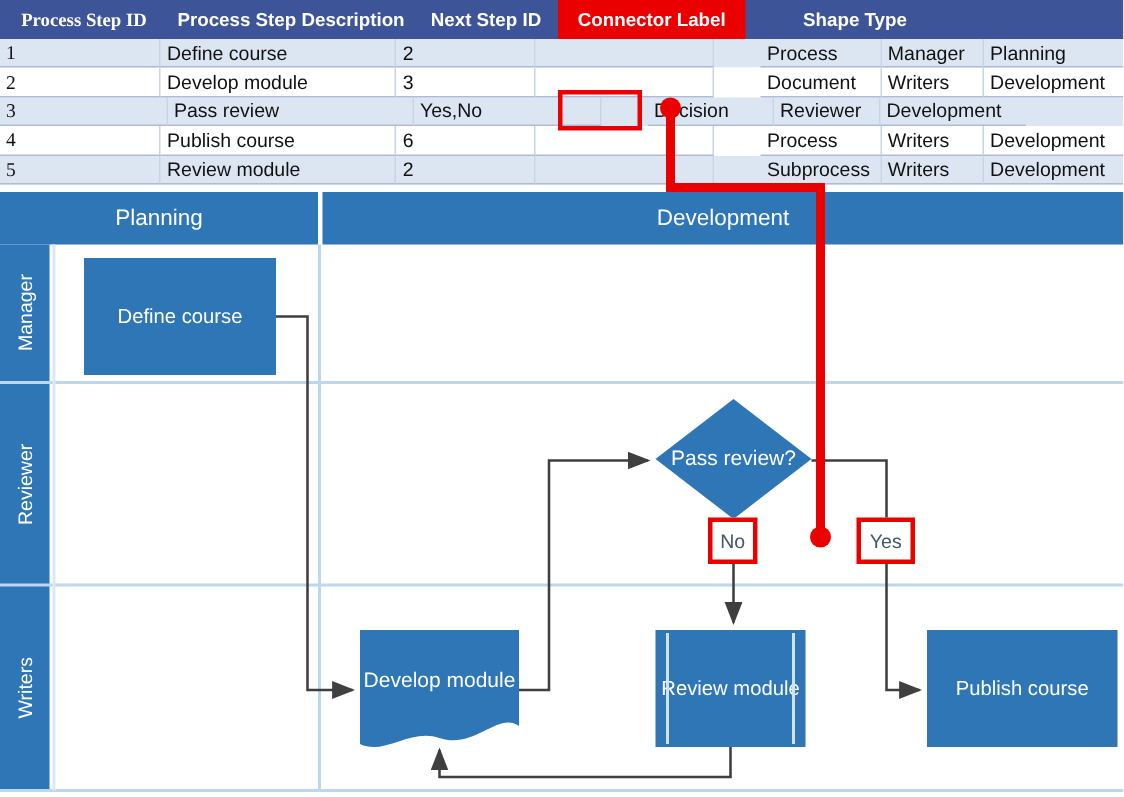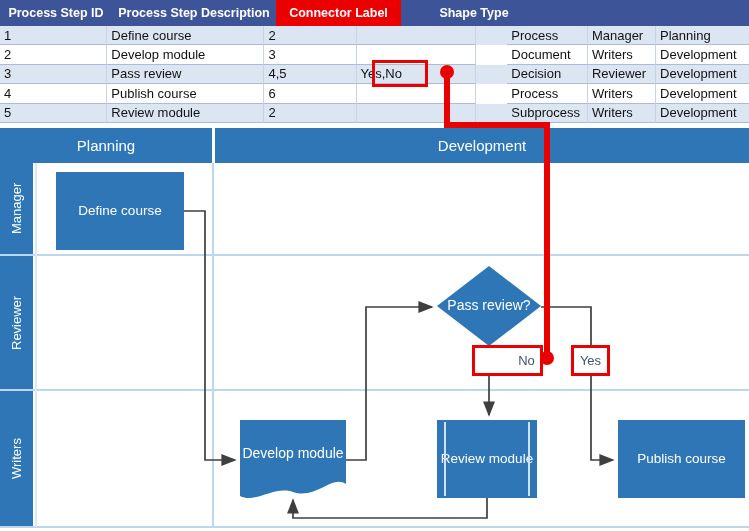--- a/index.html
+++ b/index.html
@@ -9,21 +9,21 @@
   .xltable{position:absolute;left:0;top:0;width:749px;}
   .thead{display:flex;height:26px;background:#3E5499;}
   .thead .hc{color:#fff;font-size:12.5px;font-weight:bold;display:flex;align-items:center;
              justify-content:center;box-sizing:border-box;}
   .hc.red{background:#EB0000;}
   .trow{display:flex;height:19.4px;background:#fff;}
   .trow.band{background:#DCE6F2;}
   .trow .tc{box-sizing:border-box;font-size:13px;color:#111;display:flex;align-items:center;
             padding-left:4px;border-bottom:1px solid #AEBBD6;border-right:1px solid #C9D3E6;
             overflow:hidden;white-space:nowrap;}
-  .c0{width:112px;} .c1{width:164px;text-align:right;} .c2{width:96px;} .c3{width:125px;text-align:center;}
+  .c0{width:112px;font-family:Liberation Serif, serif;} .c1{width:164px;text-align:right;} .c2{width:96px;} .c3{width:125px;text-align:center;}
   .c4{width:84px;margin-left:31px;} .c5{width:71px;} .c6{width:97px;border-right:none!important;}
   
   .phase-band{position:absolute;left:0;top:128px;width:749px;height:35px;}
   .phase{position:absolute;top:0;height:35px;background:#2E76B6;color:#fff;font-size:15px;
          display:flex;align-items:center;justify-content:center;}
   .phase.planning{left:0;width:212px;}
   .phase.development{left:215px;width:534px;}
   .lane-strip{position:absolute;left:0;top:163px;width:33px;height:364px;background:#2E76B6;}
   .lane-label{position:absolute;left:0;width:33px;color:#fff;font-size:13px;
               display:flex;align-items:center;justify-content:center;
@@ -42,37 +42,38 @@
   .sh-publish{left:618px;top:420px;width:127px;height:78px;}
   .subline{position:absolute;top:2px;width:2px;height:74px;background:#CFE2F1;}
   .svgshape{position:absolute;}
   .shape-text{position:absolute;color:#fff;font-size:14px;text-align:center;line-height:1.25;
               display:flex;align-items:center;justify-content:center;}
   .txt-develop{left:240px;top:424px;width:106px;height:60px;}
   .txt-diamond{left:442px;top:278px;width:94px;height:56px;}
   
   .clabel{position:absolute;background:#fff;border:3px solid #EB0000;color:#44546A;
           font-size:13px;display:flex;align-items:center;justify-content:center;z-index:6;}
-  .clabel.no{left:472px;top:345px;width:27px;height:25px;padding-left:38px;}
+  .clabel.no{left:472px;top:345px;width:27px;height:25px;}
   .clabel.yes{left:571px;top:345px;width:33px;height:25px;}
   
   .annbox{position:absolute;border:3px solid #EB0000;z-index:7;}
   .annbox.yesno{left:372px;top:60px;width:50px;height:21px;}
   svg.overlay{position:absolute;left:0;top:0;z-index:5;pointer-events:none;}
   svg.redoverlay{z-index:8;}
 </style>
 </head>
 <body>
 
 <div class="stage">
 
   <div class="xltable">
     <div class="thead">
       <div class="hc c0">Process Step ID</div>
       <div class="hc c1">Process Step Description</div>
+      <div class="hc c2">Next Step ID</div>
       <div class="hc c3 red">Connector Label</div>
       <div class="hc c4">Shape Type</div>
     </div>
 
     <div class="trow band">
       <div class="tc c0">1</div>
       <div class="tc c1">Define course</div>
       <div class="tc c2">2</div>
       <div class="tc c3"></div>
       <div class="tc c4">Process</div>
@@ -84,21 +85,20 @@
       <div class="tc c1">Develop module</div>
       <div class="tc c2">3</div>
       <div class="tc c3"></div>
       <div class="tc c4">Document</div>
       <div class="tc c5">Writers</div>
       <div class="tc c6">Development</div>
     </div>
     <div class="trow band">
       <div class="tc c0">3</div>
       <div class="tc c1">Pass review</div>
-      <div class="tc c2">4,5</div>
       <div class="tc c3">Yes,No</div>
       <div class="tc c4">Decision</div>
       <div class="tc c5">Reviewer</div>
       <div class="tc c6">Development</div>
     </div>
     <div class="trow">
       <div class="tc c0">4</div>
       <div class="tc c1">Publish course</div>
       <div class="tc c2">6</div>
       <div class="tc c3"></div>

